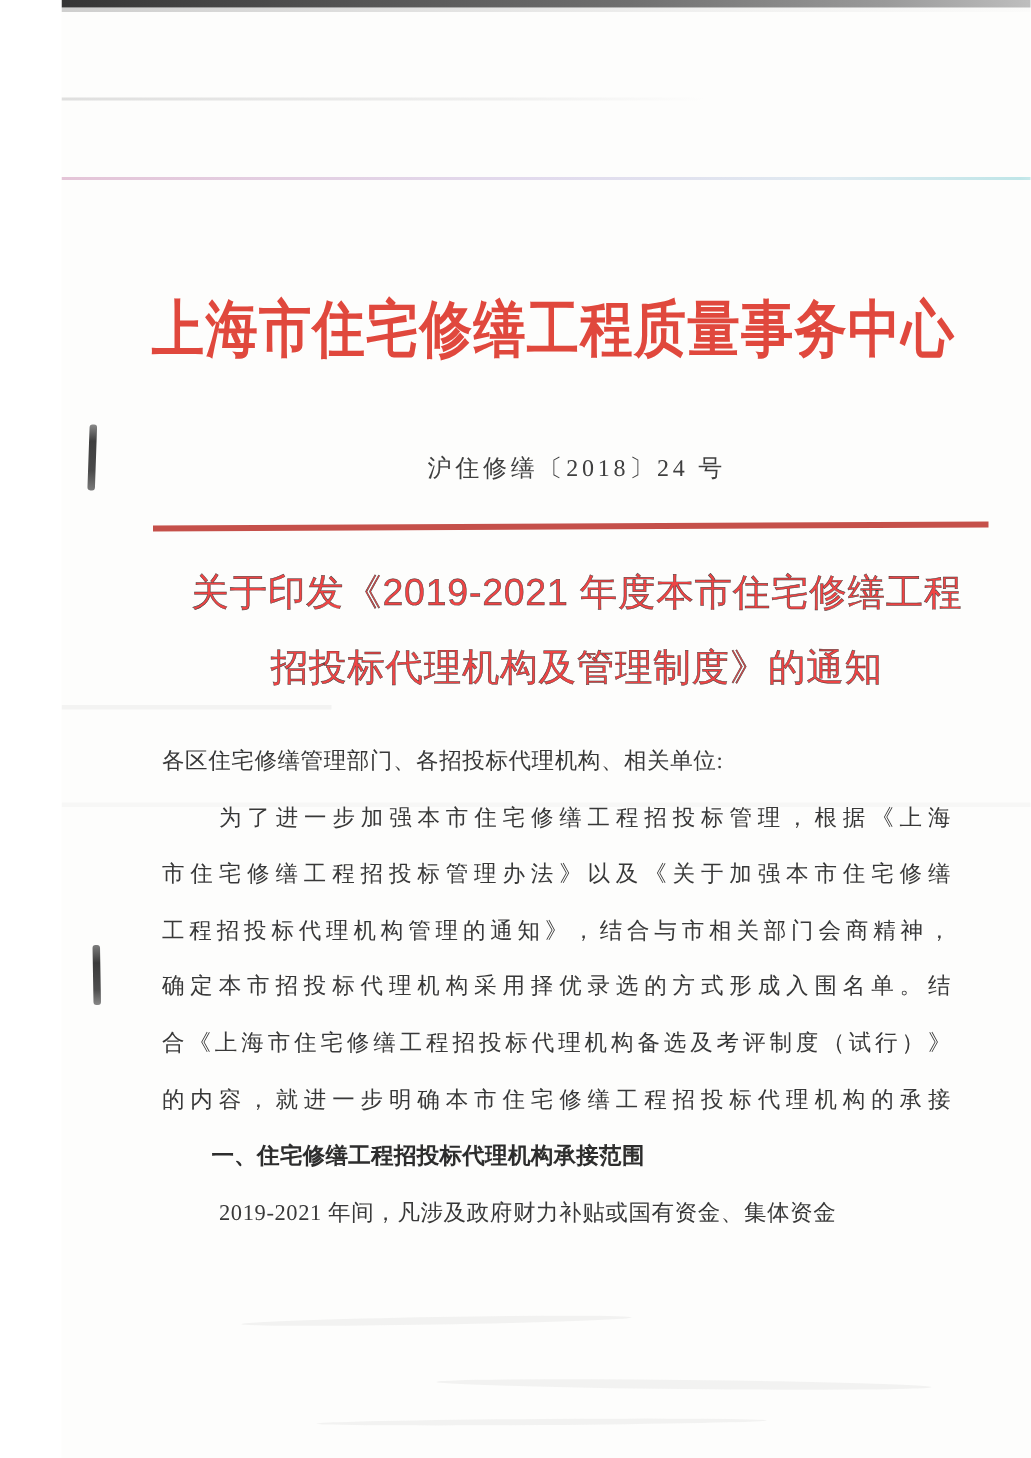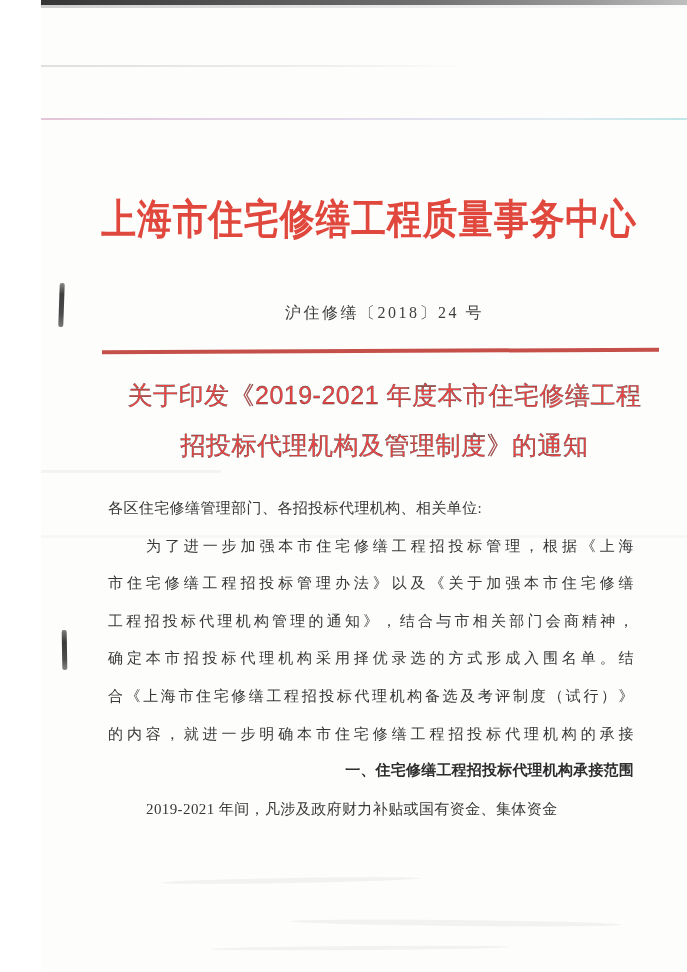--- a/index.html
+++ b/index.html
@@ -92,26 +92,25 @@
   .body-block {
     position: absolute; top: 490px; left: 67px; width: 526px;
     font-size: 15px; line-height: 37.6px;
     letter-spacing: 0.4px;
     color: #383838;
   }
   .line { height: 37.6px; overflow: hidden; white-space: nowrap; }
   .line.just { white-space: normal; text-align: justify; text-align-last: justify; }
   .line.indent { text-indent: 38px; }
   .line.sec-heading {
-    font-family: Liberation Mono, monospace;
+    font-family: Liberation Serif, serif;
     font-weight: bold;
     color: #2d2d2d;
     text-indent: 33px;
     letter-spacing: 0.2px;
-    text-align: right;
   }
 </style>
 </head>
 <body>
 
 <div class="page">
 
   <div class="top-edge"></div>
   <div class="top-edge-fade"></div>
   <div class="right-outer"></div>

